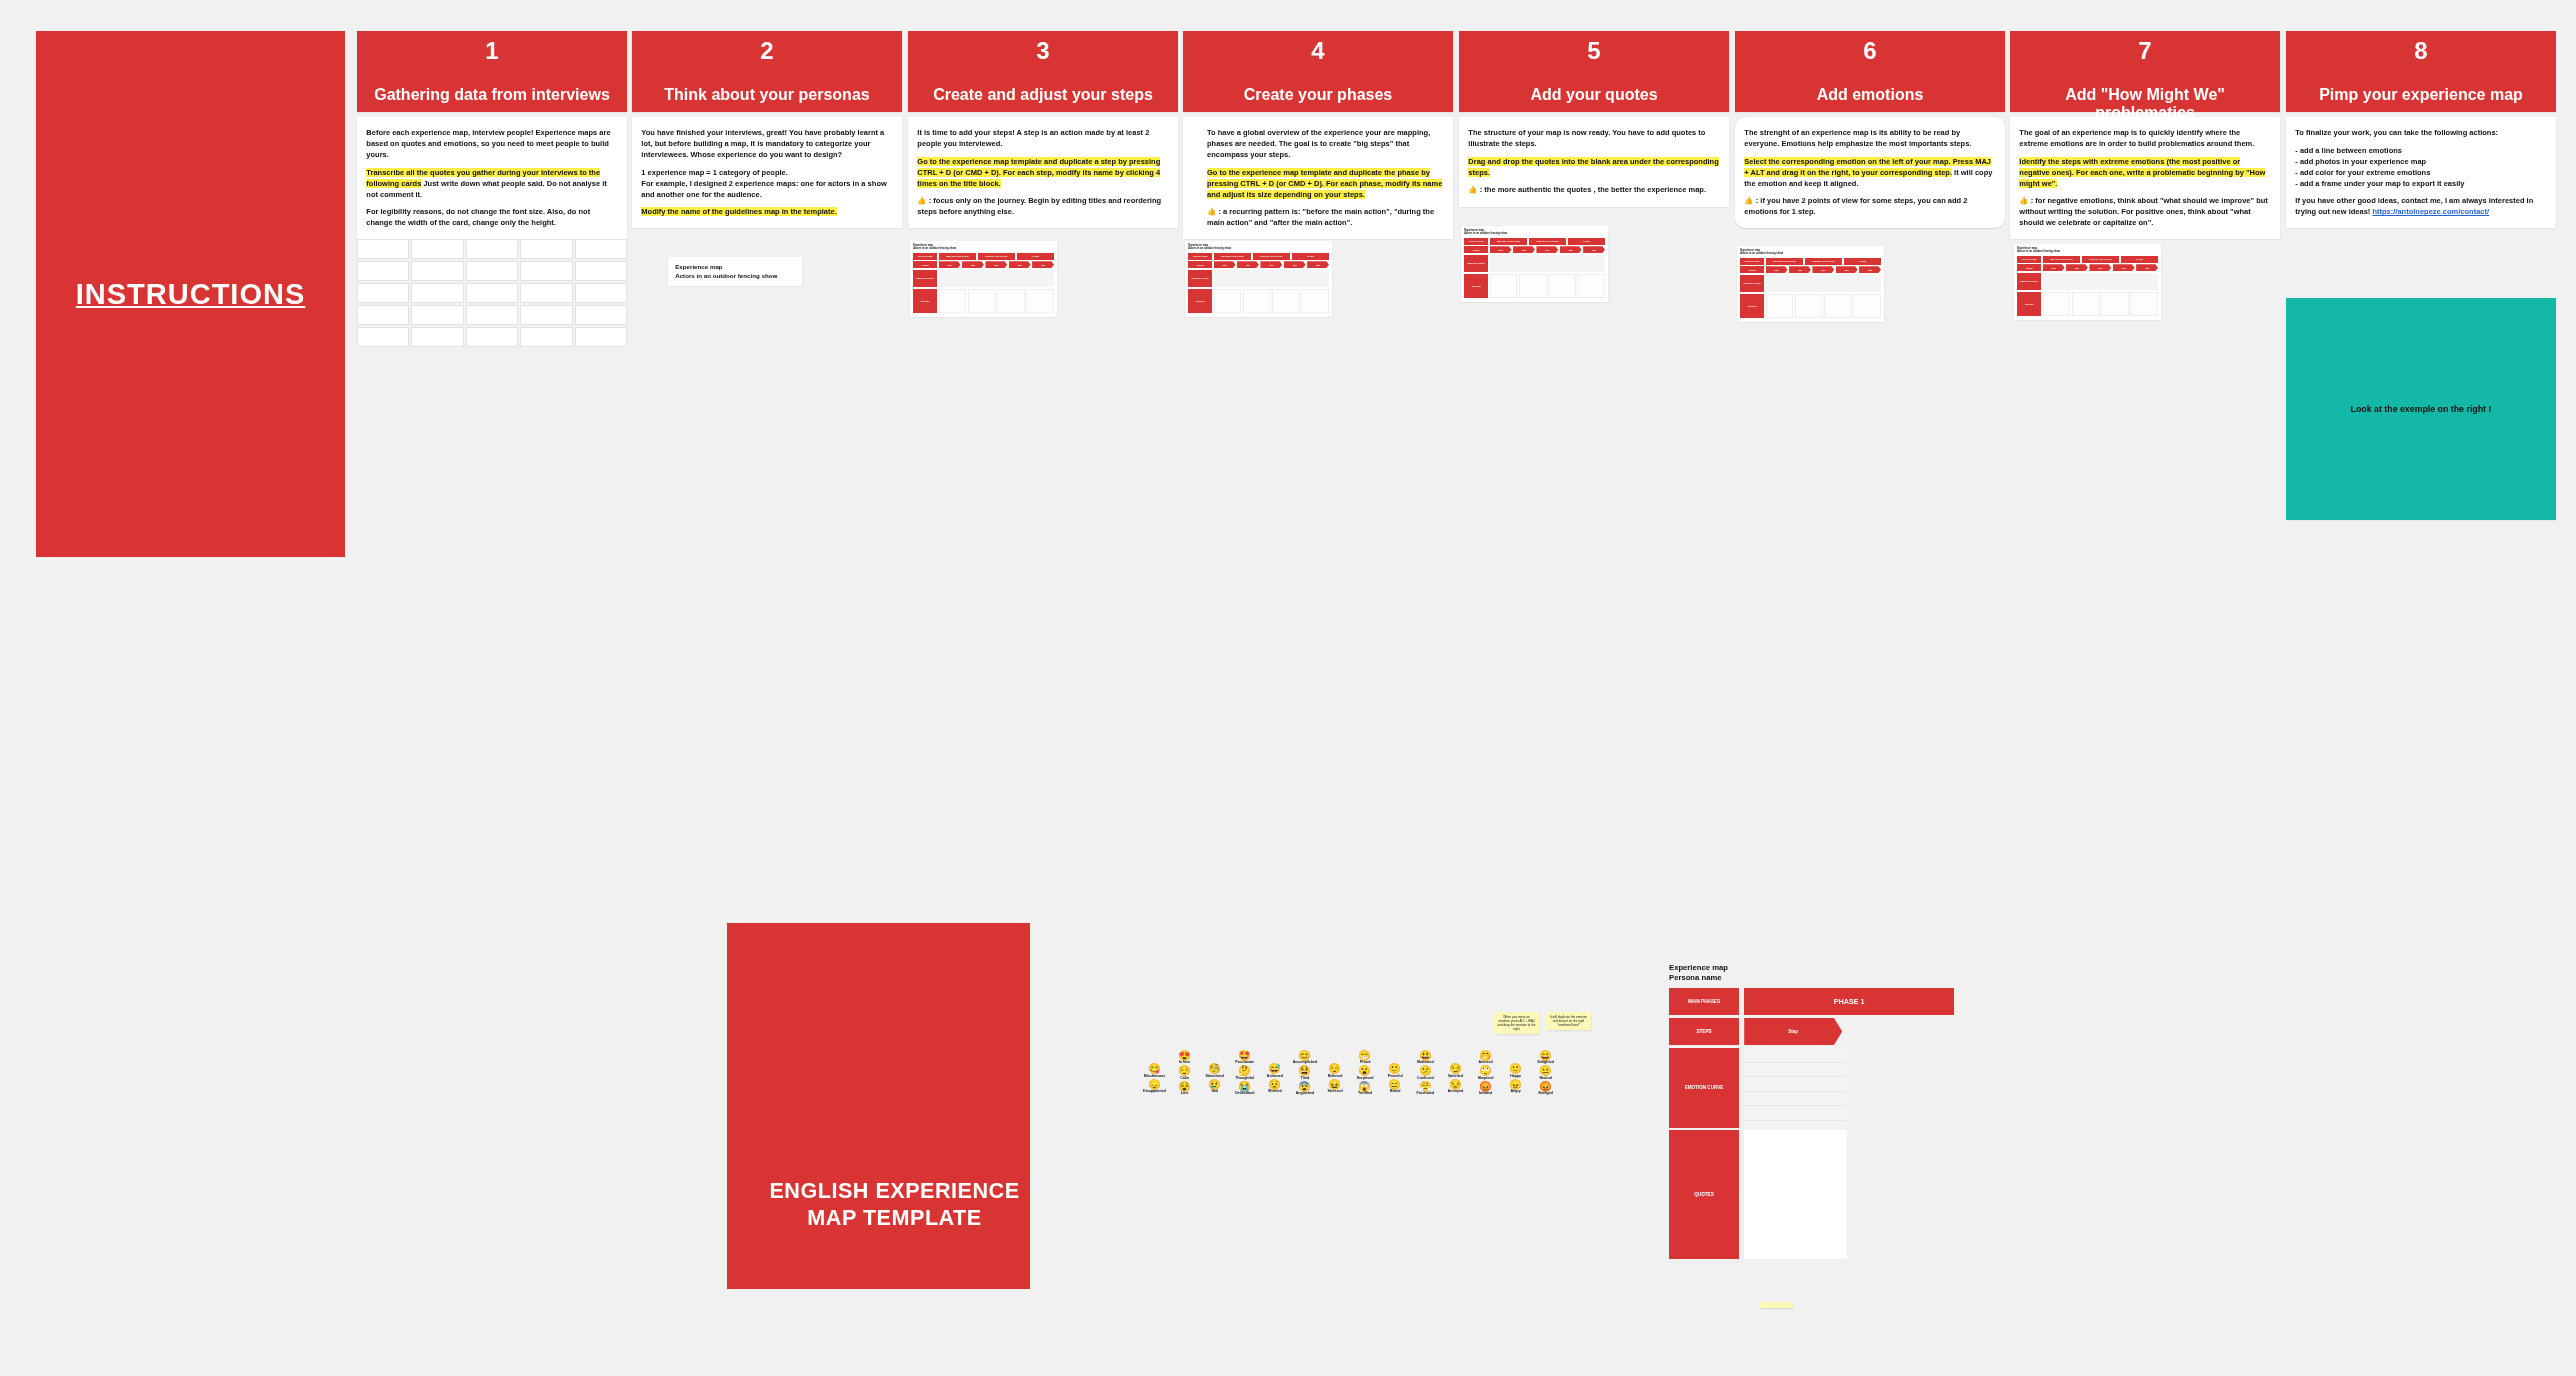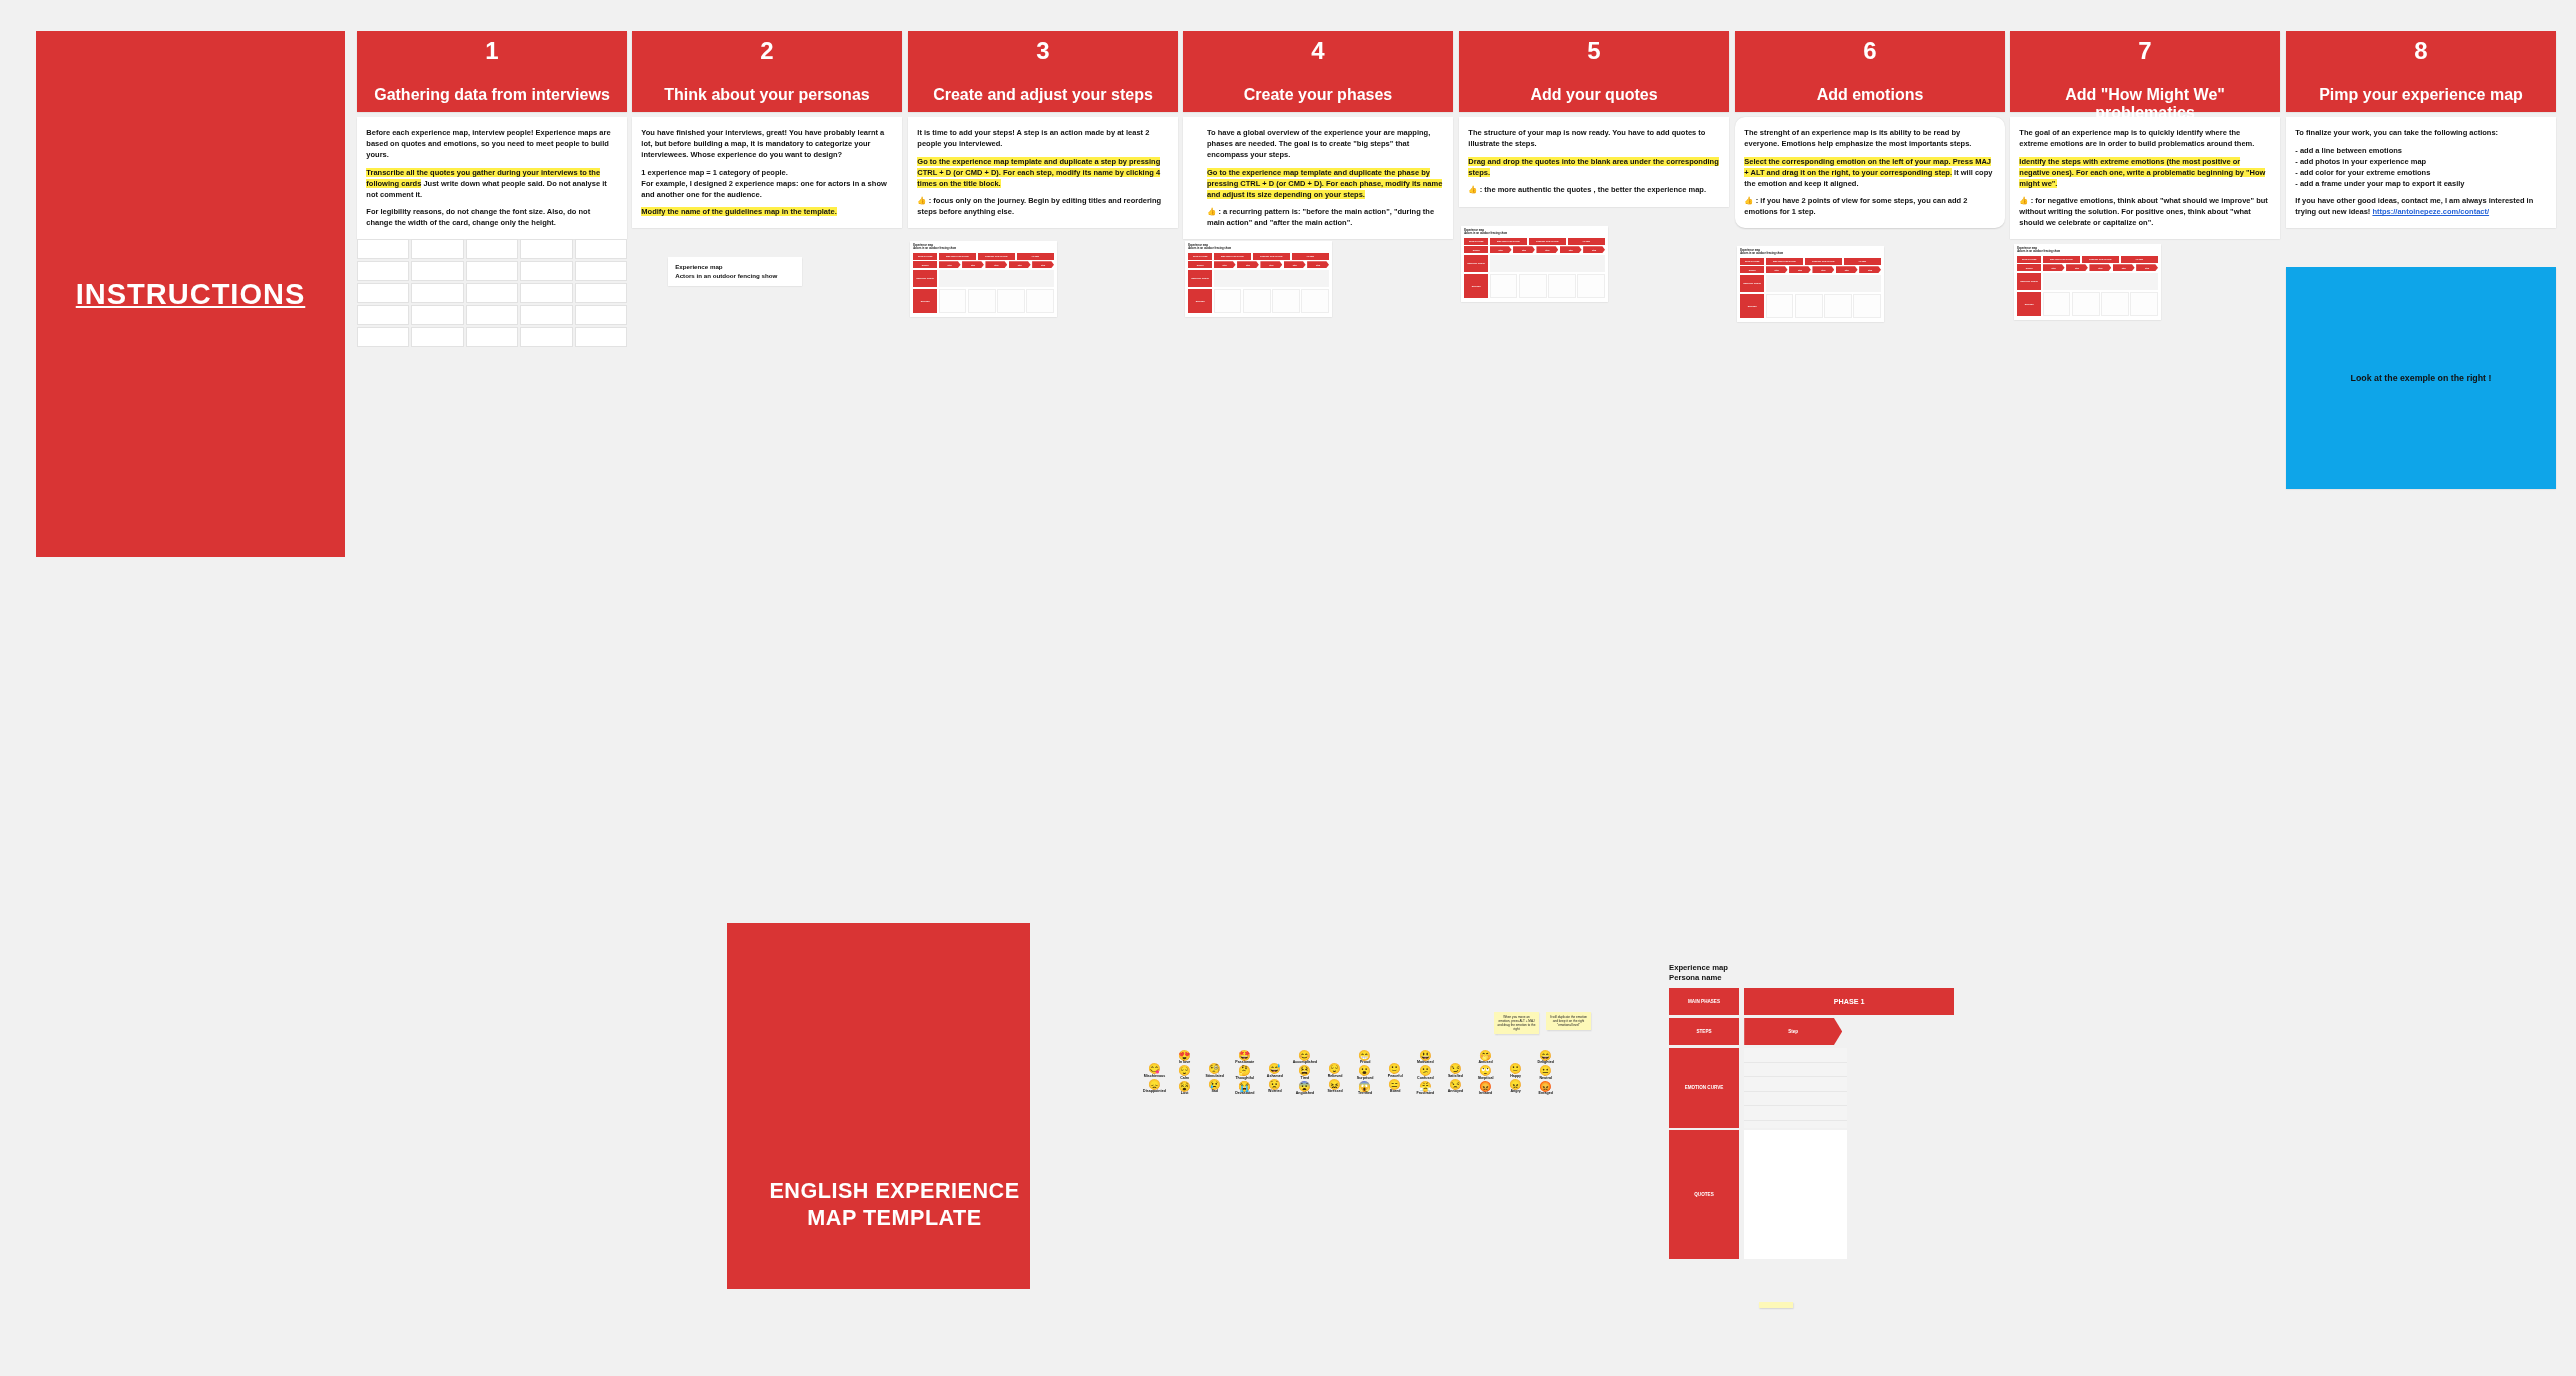--- a/index.html
+++ b/index.html
@@ -8,21 +8,21 @@
   body {
     width:3667px; height:1377px;
     position:relative;
     font-family:"Liberation Sans", sans-serif;
     overflow:hidden;
   }
   .canvas { position:absolute; inset:0; }
 
   
   .abs { position:absolute; }
-  .white-card { background:#0ea5e9; }
+  .white-card { background:#14b8a6;margin-top:31px; }
   .shadow { box-shadow:0 0.5px 1.5px rgba(0,0,0,.13); }
 
   
   #instructions-hero{
     left:36px; top:31px; width:309px; height:526px;
     background:#d93434;
     display:flex; align-items:center; justify-content:center;
   }
   #instructions-hero .label{
     color:#fff; font-weight:bold; font-size:29px; letter-spacing:1px;

